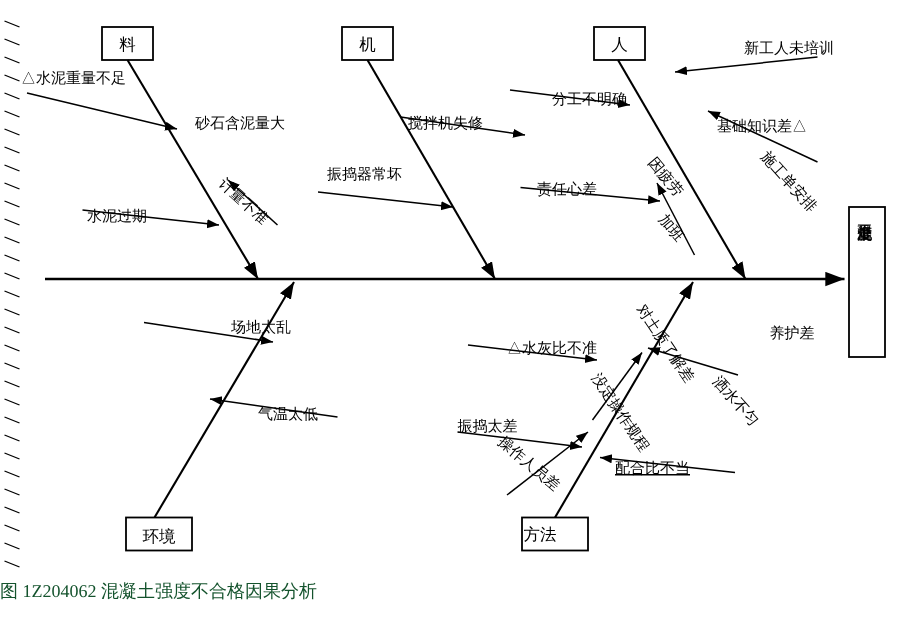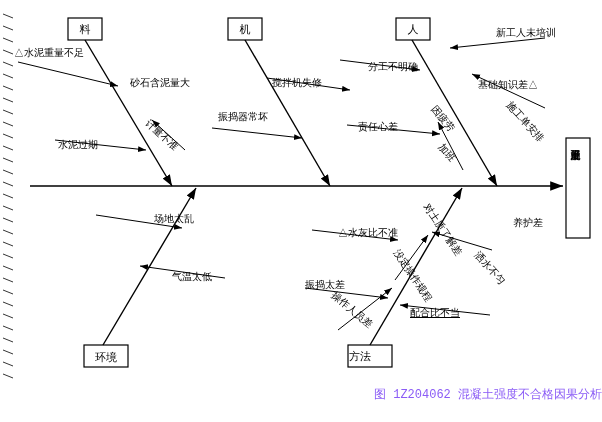--- a/index.html
+++ b/index.html
@@ -50,24 +50,24 @@
     writing-mode: vertical-rl;
     text-orientation: upright;
     letter-spacing: 0px;
     line-height: 1;
   }
   #caption {
     position: absolute;
     left: 0;
     right: 0;
     top: 386px;
-    text-align: right;
-    font-family: Liberation Mono, monospace;
+    text-align: left;
+    font-family: Liberation Serif, serif;
     font-size: 12px;
-    color: #8b5cf6;
+    color: #14532d;
   }
   .rot {
     transform-origin: left top;
   }
 </style>
 </head>
 <body>
 
 <div id="page">
 

